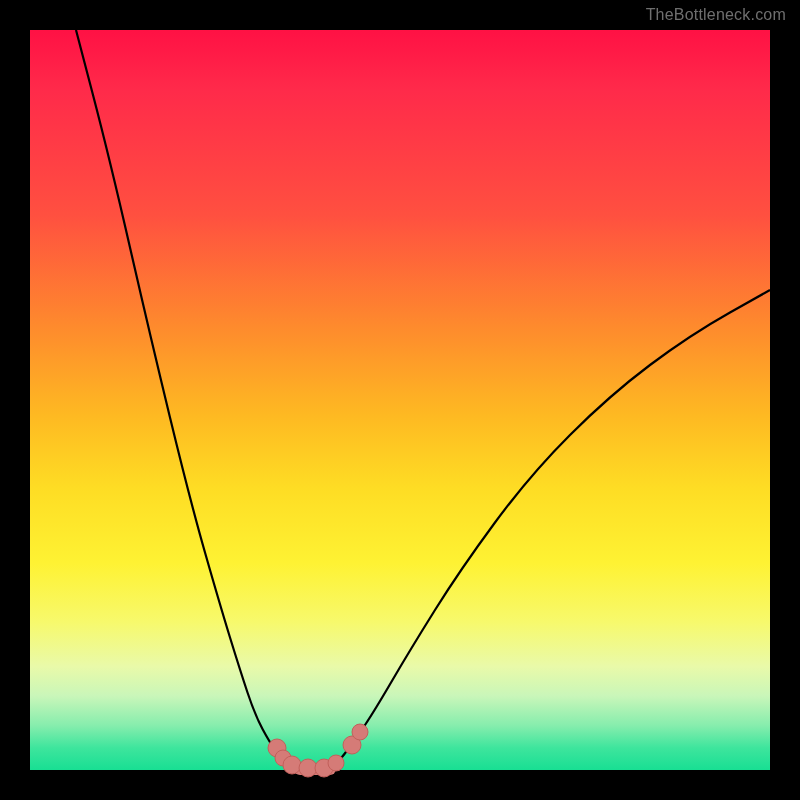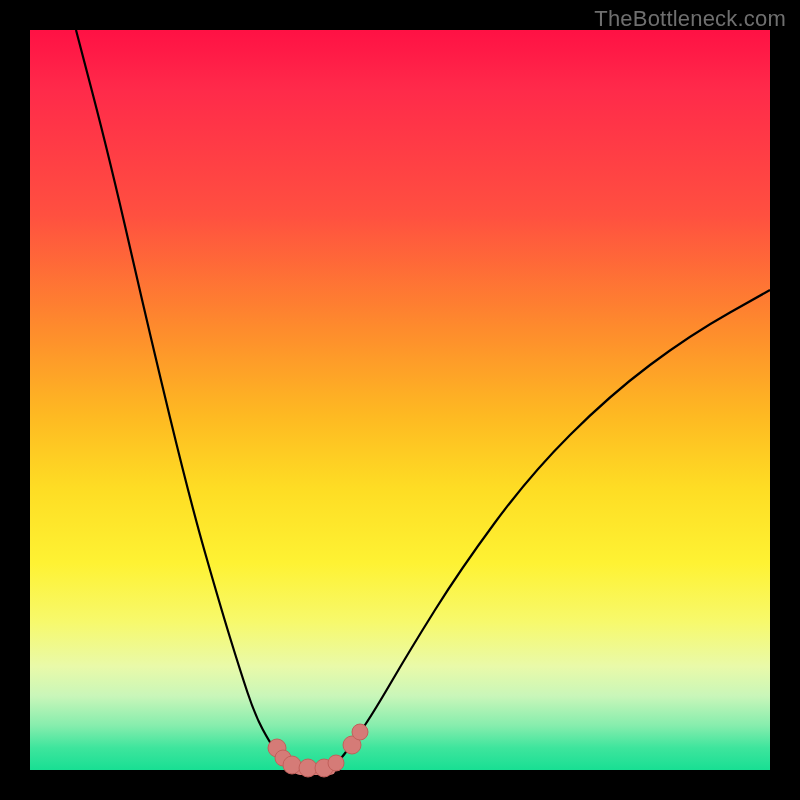--- a/index.html
+++ b/index.html
@@ -15,21 +15,21 @@
     position: relative;
     width: 800px;
     height: 800px;
     background: #000;
   }
   .watermark {
     position: absolute;
     top: 6px;
     right: 14px;
     color: #6f6f6f;
-    font-size: 22px;
+    font-size: 16px;
     font-weight: 400;
     letter-spacing: 0.2px;
     z-index: 10;
   }
   .plot {
     position: absolute;
     left: 30px;
     top: 30px;
     width: 740px;
     height: 740px;

